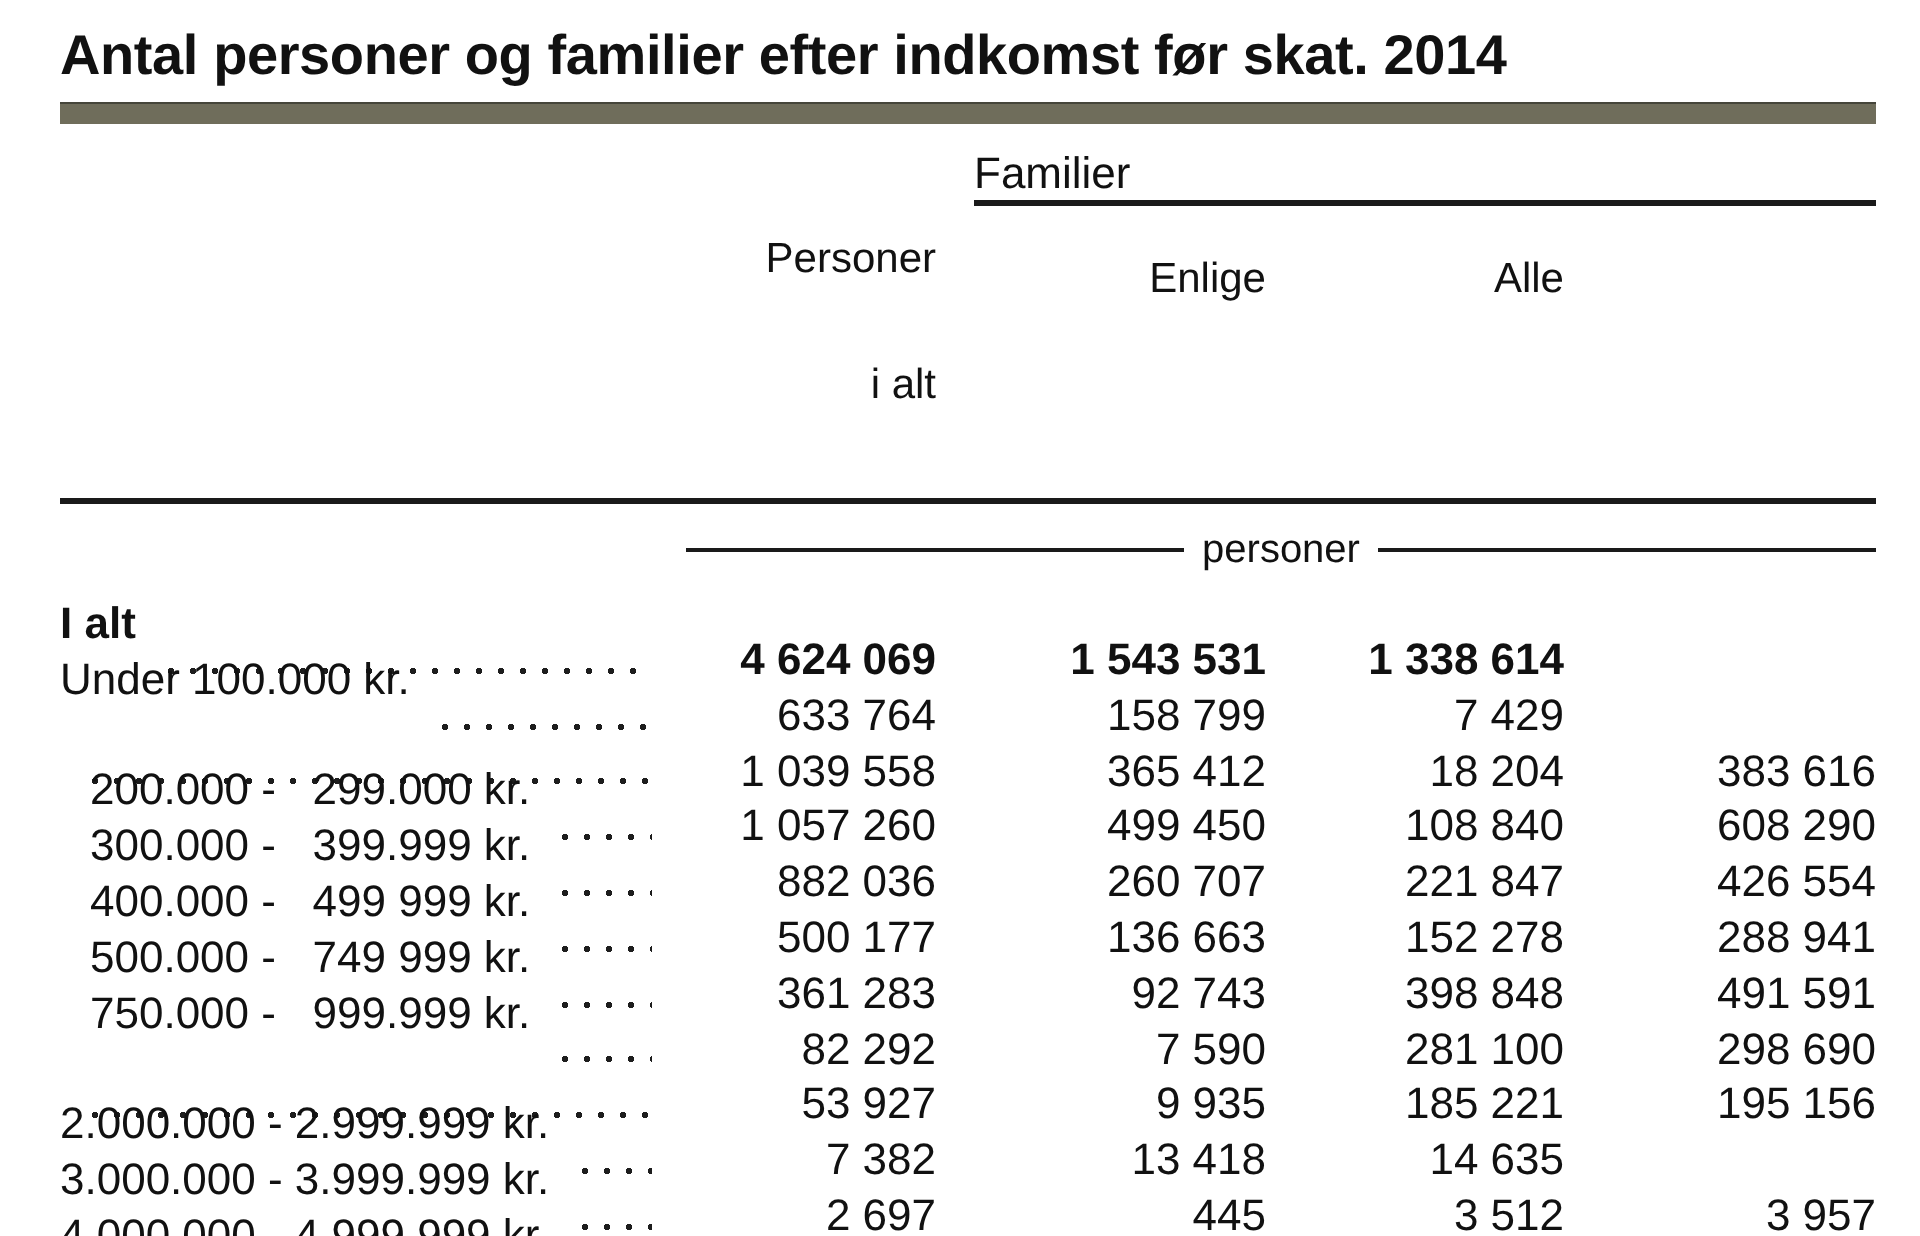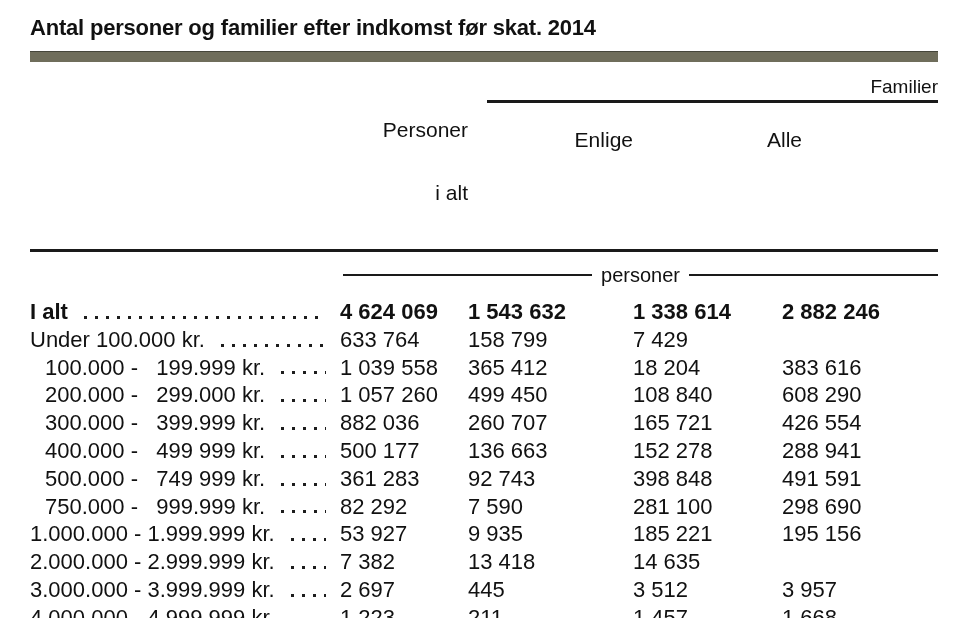--- a/index.html
+++ b/index.html
@@ -15,21 +15,21 @@
     font-family: "Liberation Sans", sans-serif;
     color: var(--text-color, #111111);
     overflow: hidden;
   }
   .content {
     margin: 0 22px 0 30px; 
   }
   .title {
     margin: 0;
     padding-top: 15px;
-    font-size: 22px;
+    font-size: 28px;
     line-height: 25px;
     font-weight: 700;
     letter-spacing: -0.2px;
   }
   .rule-bar {
     height: 11px;
     background: var(--bar-color, #6f6d5b);
     border-top: 1px solid #45453a;
     box-sizing: border-box;
   }
@@ -43,33 +43,32 @@
   }
   .hdr-col2 {
     text-align: right;
     font-size: 21px;
     line-height: 21px;
     white-space: pre;
   }
   .hdr-fam { }
   .fam-label {
     margin-left: 19px;
-    text-align: right;
-    font-size: 19px;
+    text-align: left;
+    font-size: 22px;
     line-height: 20px;
     padding-bottom: 3px;
     border-bottom: 3px solid var(--rule-color, #1a1a1a);
   }
   .subhdrs {
     display: grid;
     grid-template-columns: 165px 149px 156px;
     padding-top: 27px;
     font-size: 21px;
     line-height: 20px;
-    gap: 20px;
   }
   .subhdrs span { text-align: right; }
 
   .full-rule {
     margin-top: 4px;
     height: 3px;
     background: var(--rule-color, #1a1a1a);
   }
 
   
@@ -115,22 +114,23 @@
     flex: 1 1 auto;
     min-width: 0;
     align-self: flex-end;
     height: 5px;
     margin: 0 14px 6px 16px;
     background-image: radial-gradient(circle at 1.5px 2.5px, #1d1d1d 1.5px, rgba(0,0,0,0) 1.7px);
     background-size: 11px 5px;
     background-repeat: repeat-x;
   }
   .num {
-    text-align: left;
+    text-align: right;
     white-space: pre;
+    margin-top: 18px;
   }
 </style>
 </head>
 <body>
 
 <div class="page">
   <div class="content">
 
     <h1 class="title">Antal personer og familier efter indkomst før skat. 2014</h1>
 
@@ -162,38 +162,36 @@
       </div>
     </div>
 
     <div class="rows" id="rows">
   <div class="row bold">
     <div class="label-cell">
       <span class="lbl">I alt</span>
       <span class="leader"></span>
     </div>
     <div class="num">4 624 069</div>
-    <div class="num">1 543 632</div>
+    <div class="num">1 543 531</div>
     <div class="num">1 338 614</div>
-    <div class="num">2 882 246</div>
   </div>
 
   <div class="row">
     <div class="label-cell">
       <span class="lbl">Under 100.000 kr.</span>
       <span class="leader"></span>
     </div>
     <div class="num">633 764</div>
     <div class="num">158 799</div>
     <div class="num">7 429</div>
   </div>
 
   <div class="row">
     <div class="label-cell">
-      <span class="lbl indent-1">100.000 -   199.999 kr.</span>
       <span class="leader"></span>
     </div>
     <div class="num">1 039 558</div>
     <div class="num">365 412</div>
     <div class="num">18 204</div>
     <div class="num">383 616</div>
   </div>
 
   <div class="row">
     <div class="label-cell">
@@ -206,21 +204,21 @@
     <div class="num">608 290</div>
   </div>
 
   <div class="row">
     <div class="label-cell">
       <span class="lbl indent-1">300.000 -   399.999 kr.</span>
       <span class="leader"></span>
     </div>
     <div class="num">882 036</div>
     <div class="num">260 707</div>
-    <div class="num">165 721</div>
+    <div class="num">221 847</div>
     <div class="num">426 554</div>
   </div>
 
   <div class="row">
     <div class="label-cell">
       <span class="lbl indent-1">400.000 -   499 999 kr.</span>
       <span class="leader"></span>
     </div>
     <div class="num">500 177</div>
     <div class="num">136 663</div>
@@ -245,21 +243,20 @@
       <span class="leader"></span>
     </div>
     <div class="num">82 292</div>
     <div class="num">7 590</div>
     <div class="num">281 100</div>
     <div class="num">298 690</div>
   </div>
 
   <div class="row">
     <div class="label-cell">
-      <span class="lbl">1.000.000 - 1.999.999 kr.</span>
       <span class="leader"></span>
     </div>
     <div class="num">53 927</div>
     <div class="num">9 935</div>
     <div class="num">185 221</div>
     <div class="num">195 156</div>
   </div>
 
   <div class="row">
     <div class="label-cell">

